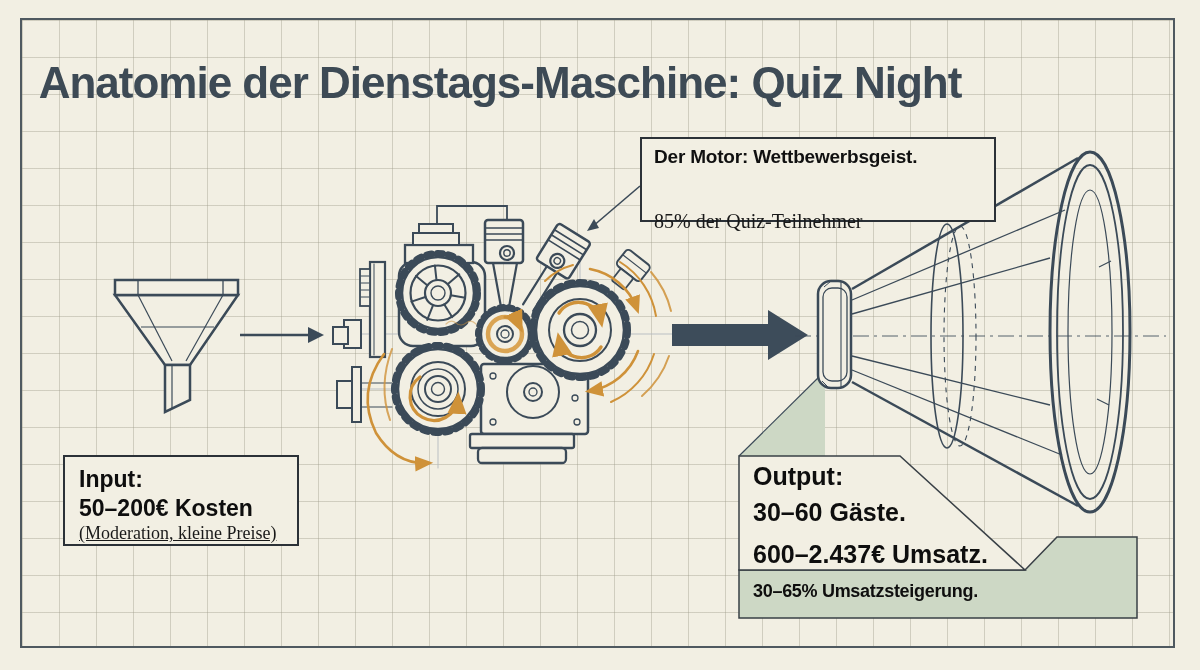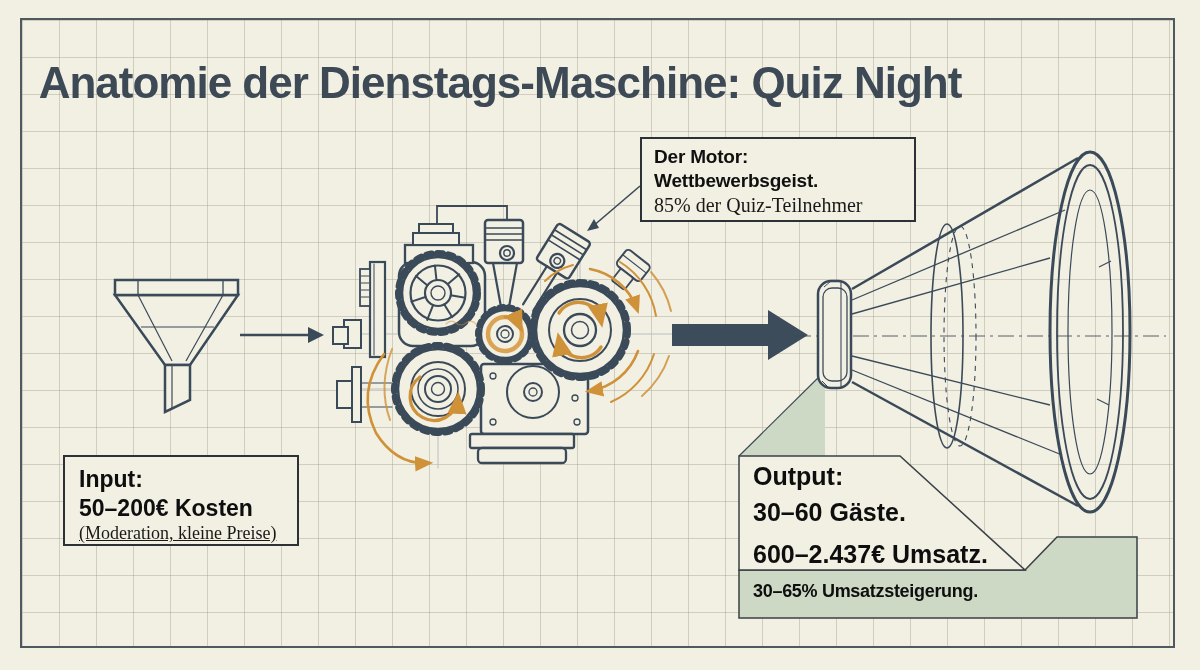--- a/index.html
+++ b/index.html
@@ -17,27 +17,27 @@
     background-size:37px 37px;
     box-sizing:border-box;
   }
   svg.art{position:absolute;left:0;top:0;}
   .title{
     position:absolute;left:0;top:58px;width:1000px;margin:0;
     text-align:center;font-size:44px;font-weight:bold;letter-spacing:-1px;
     color:#3d4a55;
   }
   .motor-box{
-    position:absolute;left:640px;top:137px;width:276px;height:85px;
+    position:absolute;left:640px;top:137px;width:356px;height:85px;
     box-sizing:border-box;border:2px solid #2b3137;background:#f2efe3;
     padding:6px 28px 0 12px;color:#101010;
   }
   .mb-h{font-size:19px;font-weight:bold;letter-spacing:-0.2px;line-height:1.25;}
   .serif{font-family:"Liberation Serif",serif;}
-  .mb-l{font-size:20px;line-height:1.22;color:#191919;}
+  .mb-l{font-size:20px;line-height:1.22;color:#191919;margin-top:40px;}
   .input-box{
     position:absolute;left:63px;top:455px;width:236px;height:91px;
     box-sizing:border-box;border:2px solid #2b3137;background:#f2efe3;
     padding:9px 12px 0 14px;color:#0e0e0e;white-space:nowrap;
   }
   .ib-h{font-size:23px;font-weight:bold;line-height:1.2;}
   .ib-l1{font-size:23px;font-weight:bold;line-height:1.25;}
   .ib-l2{font-size:18px;line-height:1.3;color:#191919;text-decoration:underline;}
   .output-text{
     position:absolute;left:753px;top:461px;color:#0e0e0e;white-space:nowrap;

